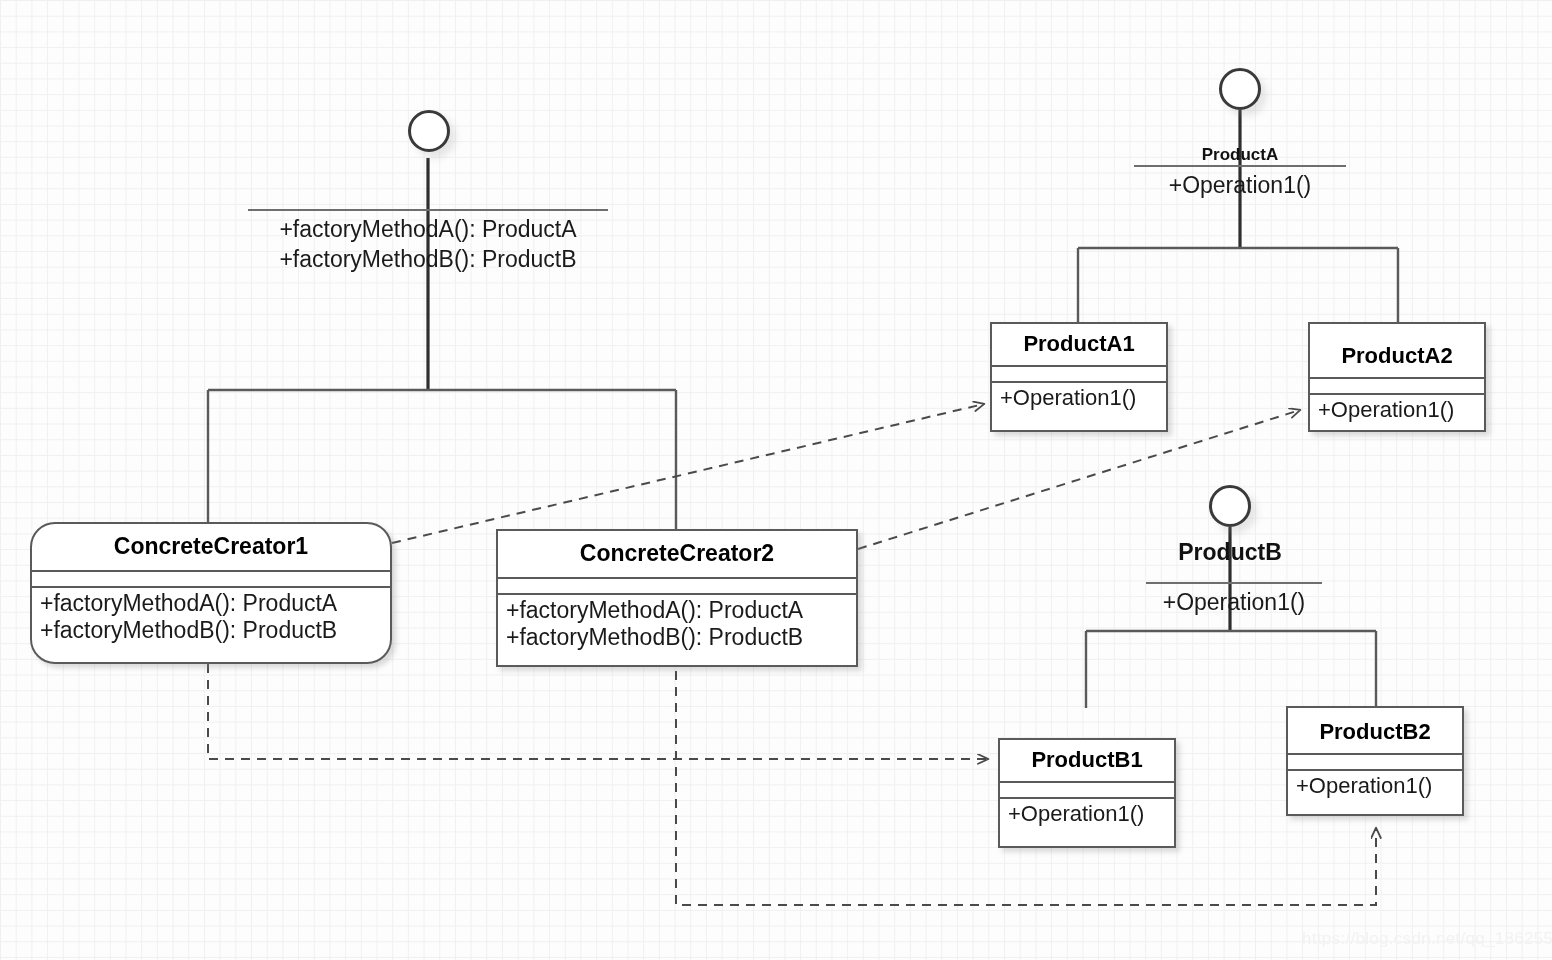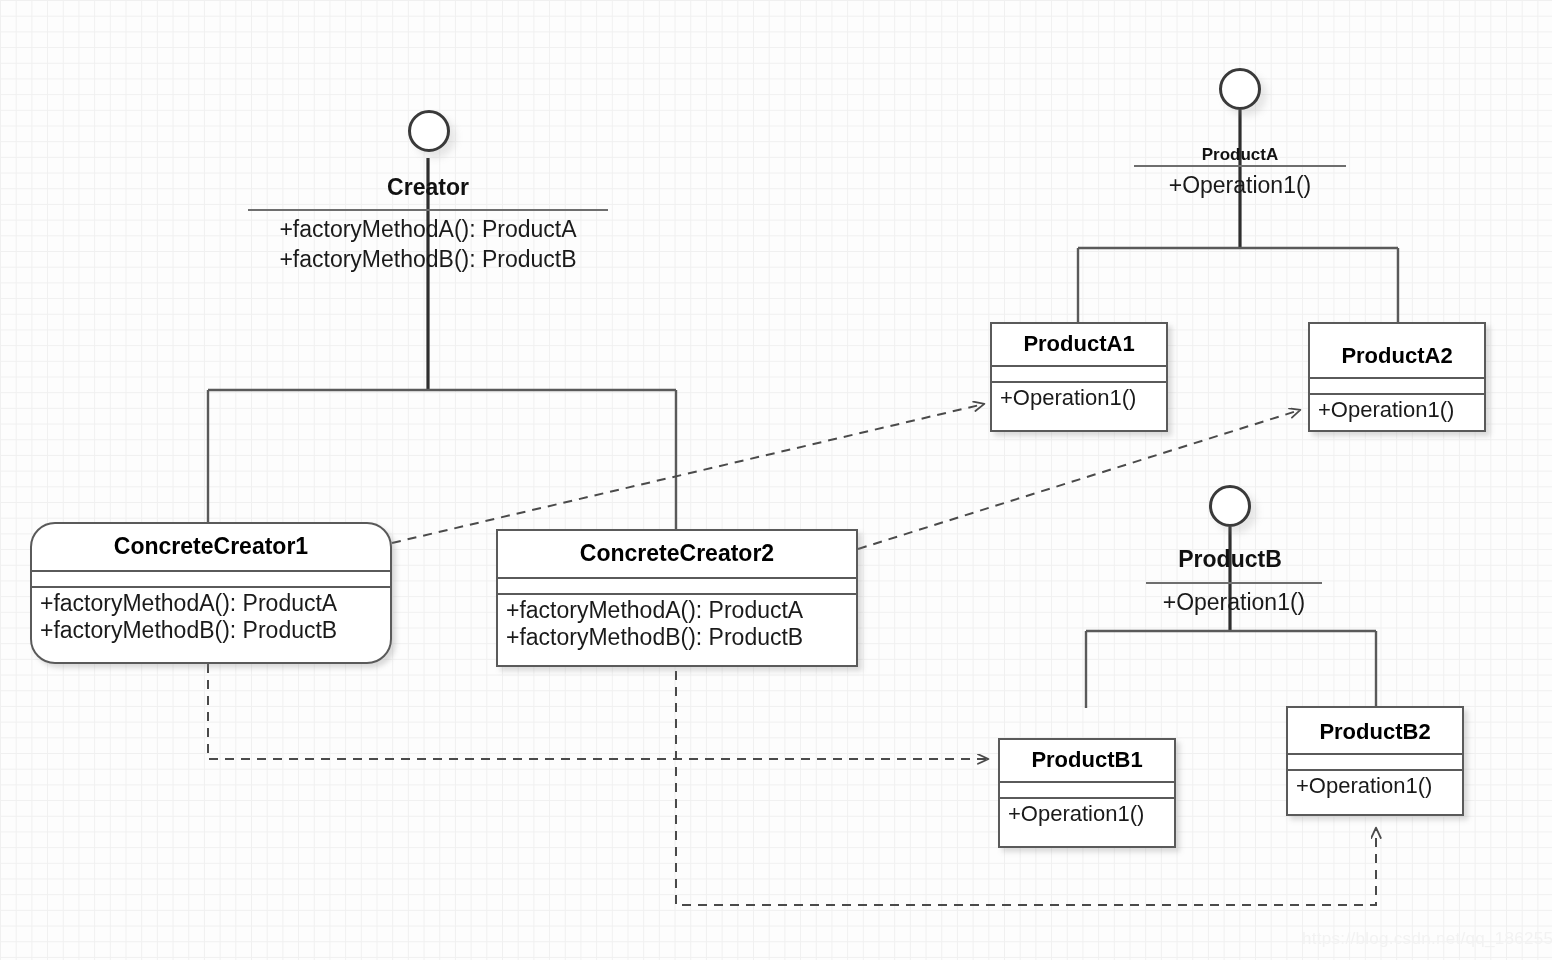--- a/index.html
+++ b/index.html
@@ -137,36 +137,35 @@
 
     <path d="M 858 549 L 1300 410" fill="none" stroke="#4a4a4a" stroke-width="2" stroke-dasharray="9 7" marker-end="url(#openArrow)"></path>
 
     <path d="M 208 664 L 208 759 L 988 759" fill="none" stroke="#4a4a4a" stroke-width="2" stroke-dasharray="9 7" marker-end="url(#openArrow)"></path>
 
     <path d="M 676 671 L 676 905 L 1376 905 L 1376 828" fill="none" stroke="#4a4a4a" stroke-width="2" stroke-dasharray="9 7" marker-end="url(#openArrow)"></path>
   </svg>
 
   <div class="uml-iface" style="left:248px; top:110px; width:360px; height:180px;">
     <div class="ball" style="left:160px; top:0px; width:42px; height:42px;"></div>
-    <div class="iname" style="left:0; top:64px; width:360px; font-size:23px;">Creator</div>
     <div class="rule" style="left:0; top:99px; width:360px;"></div>
     <div class="iop" style="left:0; top:106px; width:360px; font-size:23px;">+factoryMethodA(): ProductA</div>
     <div class="iop" style="left:0; top:136px; width:360px; font-size:23px;">+factoryMethodB(): ProductB</div>
   </div>
 
   <div class="uml-iface" style="left:1150px; top:68px; width:180px; height:140px;">
     <div class="ball" style="left:69px; top:0px; width:42px; height:42px;"></div>
     <div class="iname" style="left:0; top:61px; width:180px; font-size:17px;margin-top:16px;">ProductA</div>
     <div class="rule" style="left:-16px; top:97px; width:212px;"></div>
     <div class="iop" style="left:-16px; top:104px; width:212px; font-size:23px;">+Operation1()</div>
   </div>
 
   <div class="uml-iface" style="left:1140px; top:485px; width:180px; height:140px;">
     <div class="ball" style="left:69px; top:0px; width:42px; height:42px;"></div>
-    <div class="iname" style="left:0; top:61px; width:180px; font-size:23px;">ProductB</div>
+    <div class="iname" style="left:0; top:54px; width:180px; font-size:23px;">ProductB</div>
     <div class="rule" style="left:6px; top:97px; width:176px;"></div>
     <div class="iop" style="left:-8px; top:104px; width:204px; font-size:23px;">+Operation1()</div>
   </div>
 
   <div class="uml-class" style="left:30px; top:522px; width:362px; height:142px;border-radius:25px;">
     <div class="cname" style="font-size:23px; padding:9px 6px 10px 6px;">ConcreteCreator1</div>
     <div class="attrs"></div>
     <div class="ops">
       <div class="op" style="font-size:23px;">+factoryMethodA(): ProductA</div>
       <div class="op" style="font-size:23px;">+factoryMethodB(): ProductB</div>

